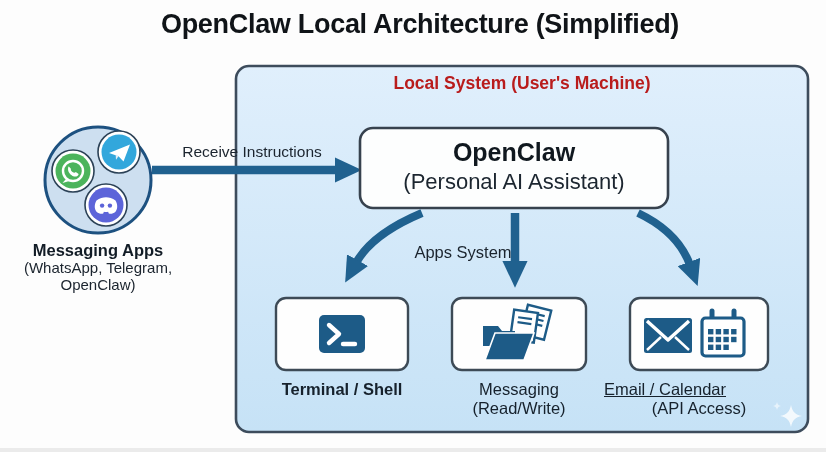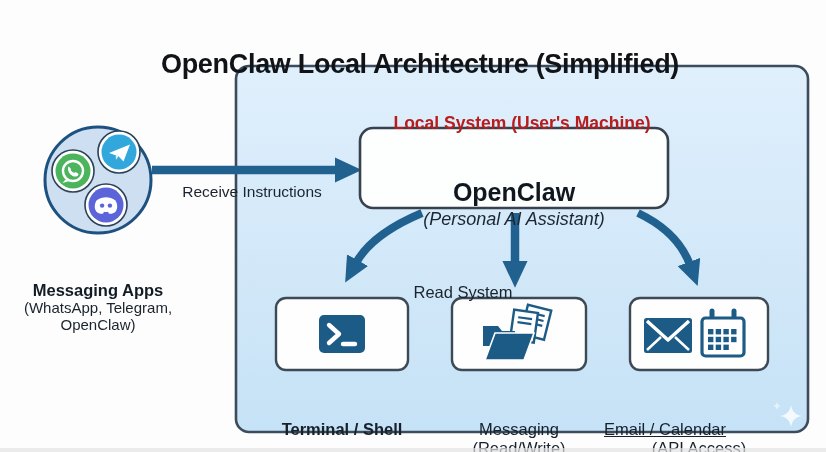--- a/index.html
+++ b/index.html
@@ -3,26 +3,26 @@
 <meta charset="utf-8">
 <style>
   html,body{margin:0;padding:0;background:#ffffff;}
   #stage{
     position:relative;width:826px;height:452px;overflow:hidden;
     background:#fdfdfd;
     font-family:"Liberation Sans", sans-serif;
     color:#14202b;
   }
   #stage svg{position:absolute;left:0;top:0;}
-  .txt{position:absolute;white-space:nowrap;transform:translateX(-50%);text-align:right;line-height:1.1;margin-top:40px;}
+  .txt{position:absolute;white-space:nowrap;transform:translateX(-50%);text-align:right;line-height:1.1;}
   .title{font-size:27px;font-weight:bold;color:#101418;letter-spacing:-0.3px;}
   .panel-title{font-size:17.5px;font-weight:bold;color:#b91c1c;}
   .arrow-label{font-size:15.5px;color:#1b242e;}
   .node-title{font-size:25px;font-weight:bold;color:#10181f;}
-  .node-sub{font-size:18px;color:#1c2630;font-style:italic;}
+  .node-sub{font-size:22px;color:#1c2630;}
   .perm{font-size:16.5px;color:#1b242e;}
   .group-label{font-size:16.5px;font-weight:bold;color:#121c26;}
   .group-sub{font-size:15px;color:#1b242e;}
   .tool-label{font-size:16.5px;color:#16212c;}
   .bottom-strip{position:absolute;left:0;bottom:0;width:826px;height:4px;background:#e2e2e2;opacity:.7;}
 </style>
 </head>
 <body>
 
 <div id="stage">
@@ -134,21 +134,21 @@
   </svg>
 
   <div class="txt title" style="left:420px;top:10px;">OpenClaw Local Architecture (Simplified)</div>
   <div class="txt panel-title" style="left:522px;top:74px;">Local System (User's Machine)</div>
 
   <div class="txt arrow-label" style="left:252px;top:143px;">Receive Instructions</div>
 
   <div class="txt node-title" style="left:514px;top:139px;">OpenClaw</div>
   <div class="txt node-sub" style="left:514px;top:170px;">(Personal AI Assistant)</div>
 
-  <div class="txt perm" style="left:463px;top:243px;">Read System</div>
+  <div class="txt perm" style="left:463px;top:243px;">Apps System</div>
 
   <div class="txt group-label" style="left:98px;top:241px;">Messaging Apps</div>
   <div class="txt group-sub" style="left:98px;top:260px;">(WhatsApp, Telegram,</div>
   <div class="txt group-sub" style="left:98px;top:277px;">OpenClaw)</div>
 
   <div class="txt tool-label" style="left:342px;top:380px;font-weight:bold;">Terminal / Shell</div>
   <div class="txt tool-label" style="left:519px;top:380px;">Messaging</div>
   <div class="txt tool-label" style="left:519px;top:399px;">(Read/Write)</div>
   <div class="txt tool-label" style="left:665px;top:380px;text-decoration:underline;">Email / Calendar</div>
   <div class="txt tool-label" style="left:699px;top:399px;">(API Access)</div>

